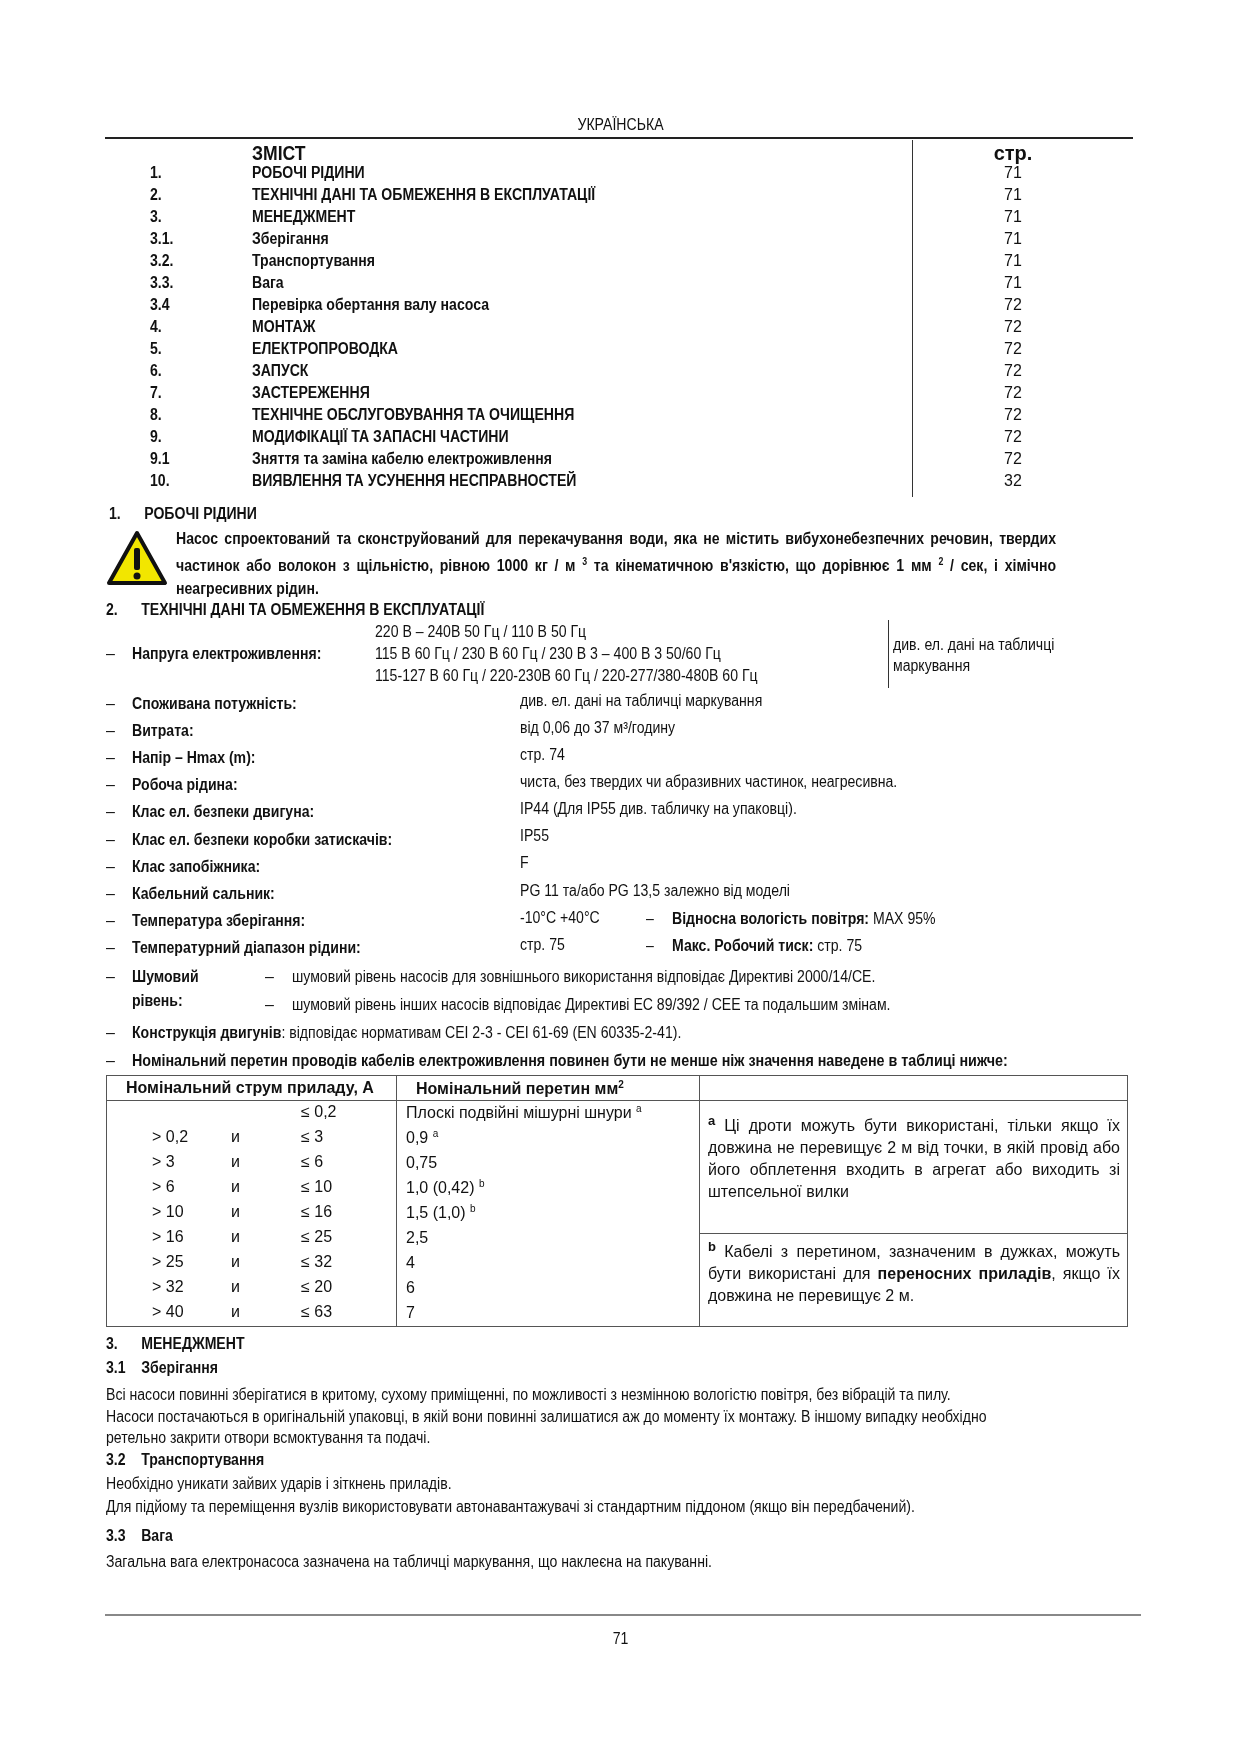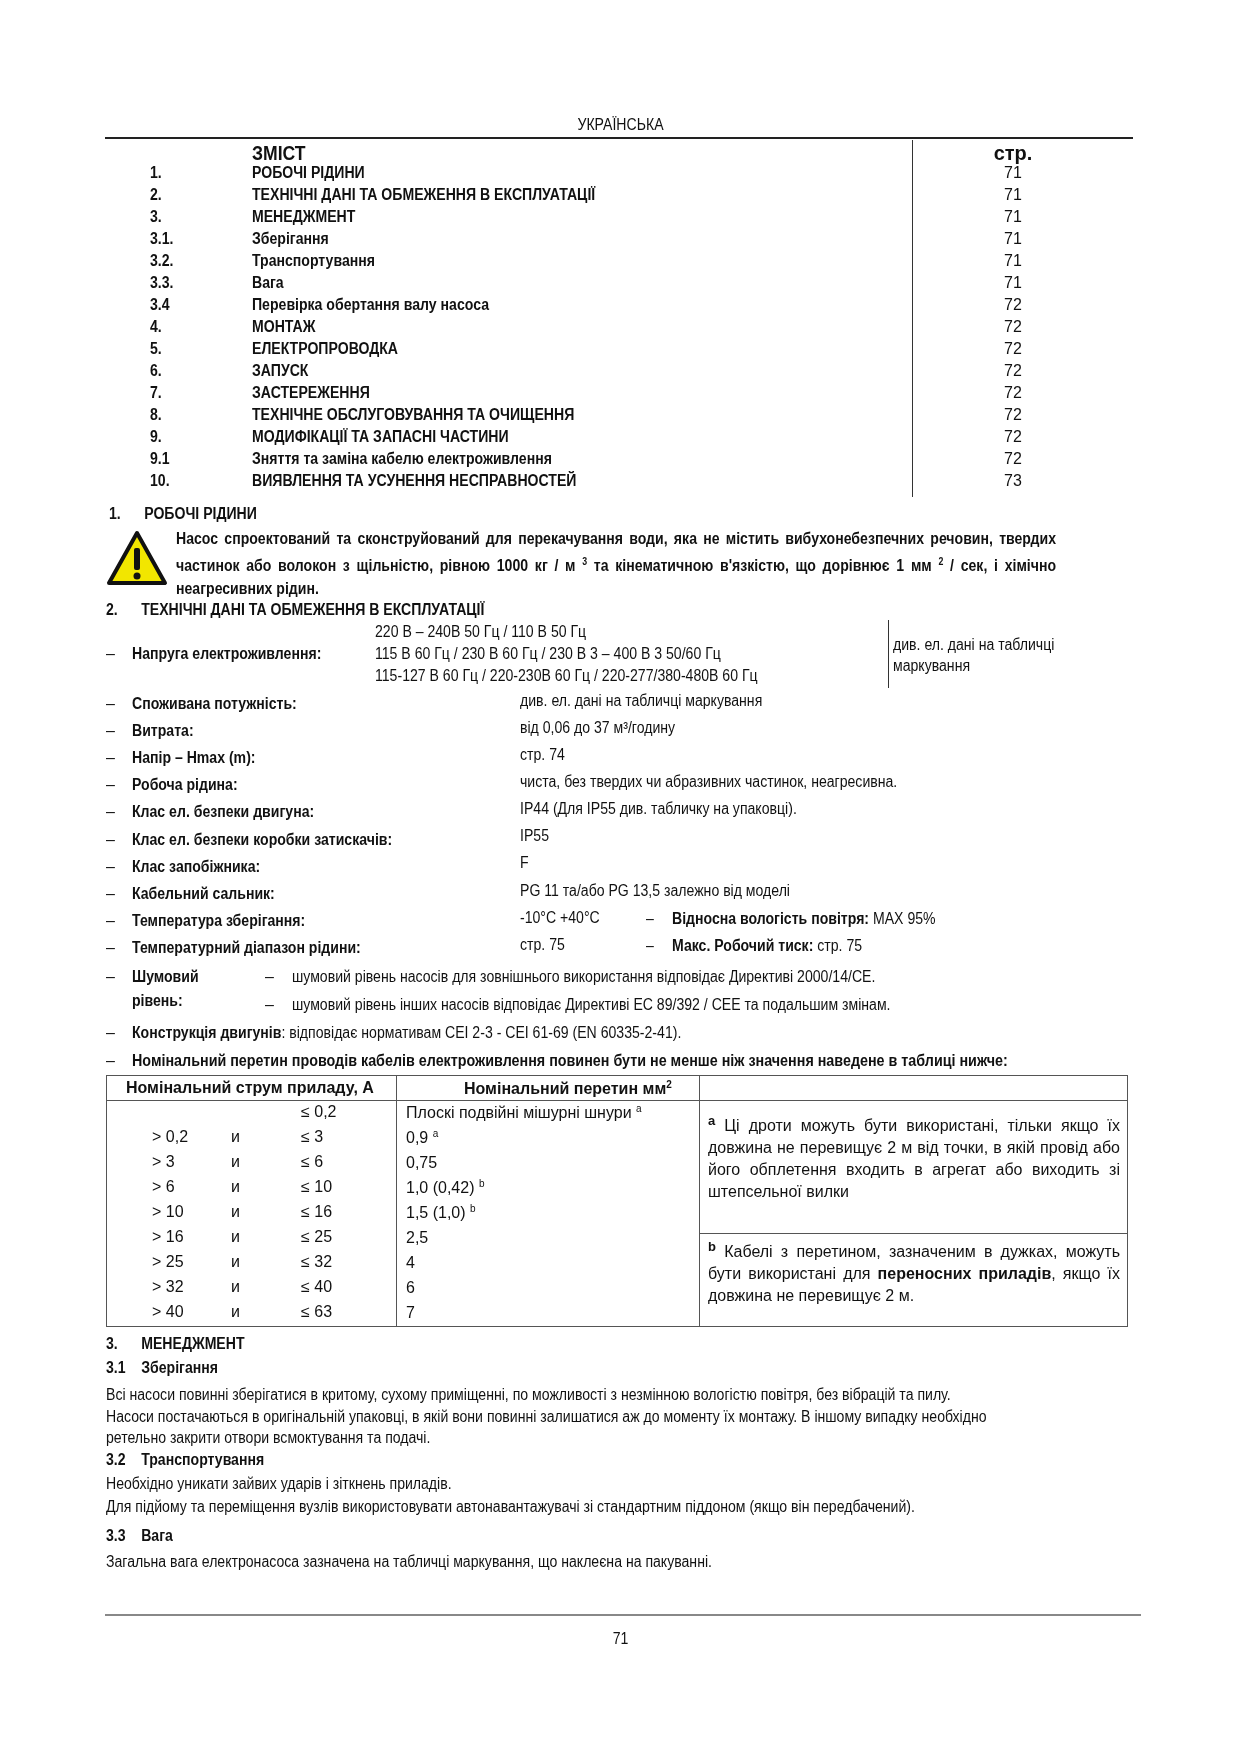--- a/index.html
+++ b/index.html
@@ -118,21 +118,21 @@
     <span class="page">72</span>
   </div>
 <div class="abs toc-row sub" style="top:450px">
     <span class="num">9.1</span>
     <span class="label">Зняття та заміна кабелю електроживлення</span>
     <span class="page">72</span>
   </div>
 <div class="abs toc-row" style="top:472px">
     <span class="num">10.</span>
     <span class="label">ВИЯВЛЕННЯ ТА УСУНЕННЯ НЕСПРАВНОСТЕЙ</span>
-    <span class="page">73</span>
+    <span class="page">32</span>
   </div>
 
 <div class="abs sec-title" style="left:109px; top:505px;">
   <span class="snum">1.</span><span>РОБОЧІ РІДИНИ</span>
 </div>
 <div class="abs" style="left:106px; top:530px; width:62px; height:56px;">
   <svg width="62" height="56" viewBox="0 0 62 56">
     <polygon points="31,3 59,53 3,53" fill="#f2e600" stroke="#111" stroke-width="4" stroke-linejoin="round"></polygon>
     <rect x="28" y="18" width="6" height="22" rx="2" fill="#111"></rect>
     <circle cx="31" cy="46" r="3.5" fill="#111"></circle>
@@ -230,21 +230,21 @@
     <span class="dash">–</span>
     <span class="slabel" style="transform:scaleX(0.895);">Номінальний перетин проводів кабелів електроживлення повинен бути не менше ніж значення наведене в таблиці нижче:</span>
   </div>
 
 <div class="cable-grid"></div>
 <div class="cg-v1"></div>
 <div class="cg-v2"></div>
 <div class="cg-h1"></div>
 <div class="cg-h2"></div>
 <div class="ch" style="left:126px;">Номінальний струм приладу, А</div>
-<div class="ch" style="left:464px;text-align:right;"><span>Номінальний перетин мм</span><sup class="s">2</sup></div>
+<div class="ch" style="left:416px;text-align:right;"><span>Номінальний перетин мм</span><sup class="s">2</sup></div>
 
 <div class="crow" style="top:1103px;">
     <span style="left:46px"></span>
     <span style="left:125px"></span>
     <span style="left:195px">≤ 0,2</span>
     <span style="left:300px"><span style="position:static">Плоскі подвійні мішурні шнури</span> <sup class="s">a</sup></span>
   </div>
 <div class="crow" style="top:1128px;padding-left:8px;">
     <span style="left:46px">&gt; 0,2</span>
     <span style="left:125px">и</span>
@@ -277,21 +277,21 @@
   </div>
 <div class="crow" style="top:1253px;">
     <span style="left:46px">&gt; 25</span>
     <span style="left:125px">и</span>
     <span style="left:195px">≤ 32</span>
     <span style="left:300px"><span style="position:static">4</span> <sup class="s"></sup></span>
   </div>
 <div class="crow" style="top:1278px;">
     <span style="left:46px">&gt; 32</span>
     <span style="left:125px">и</span>
-    <span style="left:195px">≤ 40</span>
+    <span style="left:195px">≤ 20</span>
     <span style="left:300px"><span style="position:static">6</span> <sup class="s"></sup></span>
   </div>
 <div class="crow" style="top:1303px;">
     <span style="left:46px">&gt; 40</span>
     <span style="left:125px">и</span>
     <span style="left:195px">≤ 63</span>
     <span style="left:300px"><span style="position:static">7</span> <sup class="s"></sup></span>
   </div>
 
 <div class="note" style="left:708px; top:1110px; width:412px;"><sup>a</sup> <span>Ці дроти можуть бути використані, тільки якщо їх довжина не перевищує 2 м від точки, в якій провід або його обплетення входить в агрегат або виходить зі штепсельної вилки</span></div>

